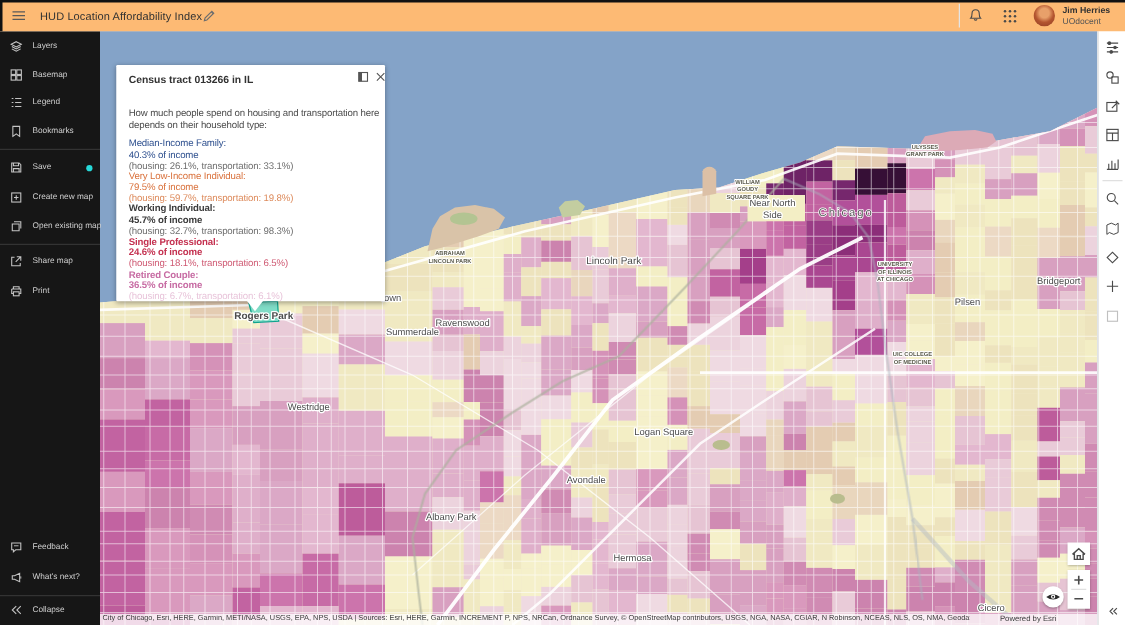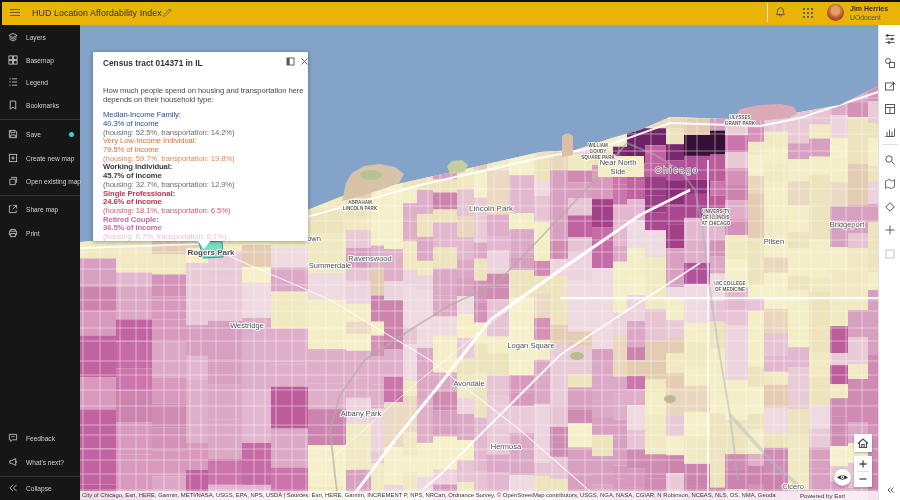--- a/index.html
+++ b/index.html
@@ -1,16 +1,16 @@
 <!DOCTYPE html>
 <html><head><meta charset="utf-8"><style>
 *{margin:0;padding:0;box-sizing:border-box}
 html,body{width:900px;height:500px;overflow:hidden;font-family:"Liberation Sans",sans-serif;background:#fff}
 #topline{position:absolute;left:0;top:0;width:900px;height:1.5px;background:#111;z-index:60}
-#header{position:absolute;left:0;top:0;width:900px;height:25px;background:#eab308;z-index:50;border-left:2px solid #111}
+#header{position:absolute;left:0;top:0;width:900px;height:25px;background:#fdba74;z-index:50;border-left:2px solid #111}
 #hamb{position:absolute;left:8px;top:8.5px;width:10px;height:8px}
 #hamb div{height:1.4px;background:#595959;margin-bottom:1.8px}
 #title{position:absolute;left:30px;top:7.5px;font-size:8.8px;color:#323232;letter-spacing:.1px}
 #pencil{position:absolute;left:160px;top:7px}
 #hdr-sep{position:absolute;left:765px;top:3px;height:19px;width:1px;background:#e4e4e4}
 #bell{position:absolute;left:772px;top:6px}
 #gridico{position:absolute;left:800px;top:7px}
 #avatar{position:absolute;left:825px;top:4px;width:17px;height:17px;border-radius:50%;background:radial-gradient(circle at 50% 38%,#e8a06a 0 28%,#b4552f 55%,#8e3b22 100%)}
 #uname{position:absolute;left:848px;top:5px;font-size:7px;font-weight:bold;color:#323232}
 #uorg{position:absolute;left:848px;top:13.5px;font-size:6.8px;color:#555}
@@ -993,34 +993,34 @@
         <path d="M6 1.5 V10.5 M1.5 6 H10.5"></path>
       </svg></div>
 <div class="rico" style="top:221px"><svg width="12" height="12" viewBox="0 0 12 12" fill="none" stroke="#4a4a4a" stroke-width="0.9">
         <rect x="2" y="2" width="8" height="8" stroke="#c0c0c0"></rect>
       </svg></div>
 <div class="rico" style="top:457px"><svg width="12" height="12" viewBox="0 0 12 12" fill="none" stroke="#4a4a4a" stroke-width="0.9">
         <path d="M6.5 3.5 L4 6 L6.5 8.5 M9.5 3.5 L7 6 L9.5 8.5" stroke-width=".9"></path>
       </svg></div>
 </div>
 <div id="popup">
-<div id="ptitle">Census tract 014371 in IL</div>
+<div id="ptitle">Census tract 013266 in IL</div>
 <svg id="pdock" width="9" height="9" viewBox="0 0 9 9">
       <rect x="1" y="1" width="7" height="7" fill="none" stroke="#555" stroke-width=".9"></rect>
       <rect x="1" y="1" width="2.6" height="7" fill="#555"></rect>
     </svg>
 <svg id="pclose" width="9" height="9" viewBox="0 0 9 9">
       <path d="M1.5 1.5 L7.5 7.5 M7.5 1.5 L1.5 7.5" stroke="#555" stroke-width=".9"></path>
     </svg>
 <div id="pbody">How much people spend on housing and transportation here<br>depends on their household type:
 <div class="spc"></div>
 <span class="gNavy">Median-Income Family:<br>40.3% of income</span><br>
-<span class="gNavySub">(housing: 52.5%, transportation: 14.2%)</span><br>
+<span class="gNavySub">(housing: 26.1%, transportation: 33.1%)</span><br>
 <span class="gOr">Very Low-Income Individual:<br>79.5% of income</span><br>
 <span class="gOrSub">(housing: 59.7%, transportation: 19.8%)</span><br>
 <span class="gDk">Working Individual:<br>45.7% of income</span><br>
-<span class="gDkSub">(housing: 32.7%, transportation: 12.9%)</span><br>
+<span class="gDkSub">(housing: 32.7%, transportation: 98.3%)</span><br>
 <span class="gRed">Single Professional:<br>24.6% of income</span><br>
 <span class="gRedSub">(housing: 18.1%, transportation: 6.5%)</span><br>
 <span class="gPk">Retired Couple:<br>36.5% of income</span><br>
 <span class="gPkSub">(housing: 6.7%, transportation: 6.1%)</span>
 </div>
 </div>
 <div id="parrow"></div>
 </body></html>

